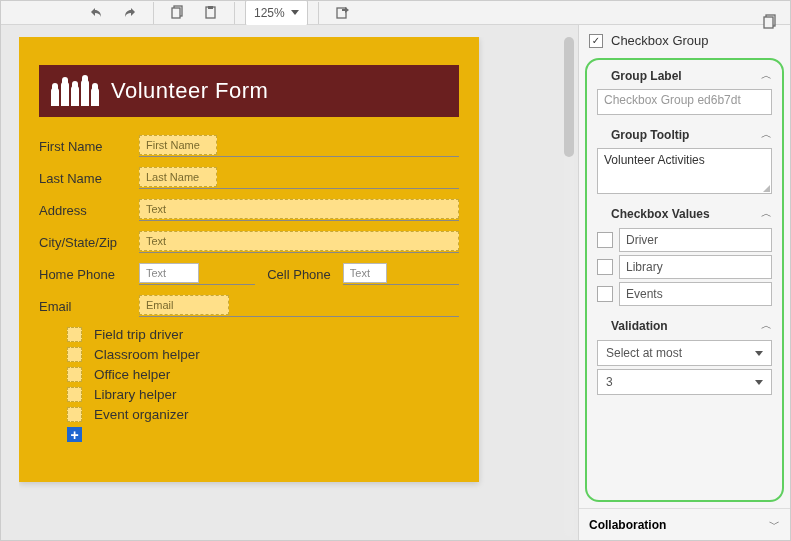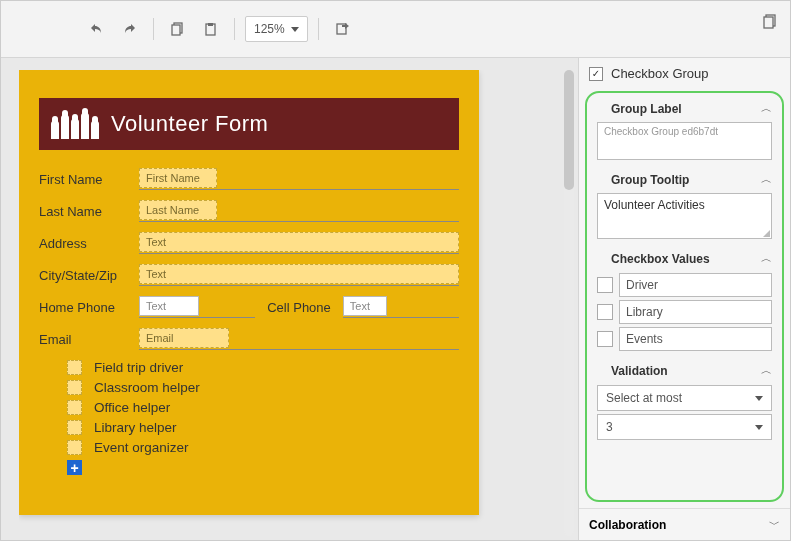--- a/index.html
+++ b/index.html
@@ -15,21 +15,21 @@
   .app {
     display: flex;
     flex-direction: column;
     width: 791px;
     height: 541px;
     background: #e9e9e9;
     border: 1px solid #ccc;
   }
   
   .toolbar {
-    height: 57px;
+    height: 24px;
     background: #f3f3f3;
     border-bottom: 1px solid #d5d5d5;
     display: flex;
     align-items: center;
     padding: 0 8px;
     gap: 4px;
     position: relative;
   }
   .tb-btn {
     width: 28px; height: 28px;
@@ -149,22 +149,22 @@
     flex:1; overflow:auto;
   }
   .prop-group { margin-bottom:8px; }
   .prop-header {
     display:flex; justify-content:space-between; align-items:center;
     padding:4px 6px; color:#333;margin-left:14px;
   }
   .prop-header .lbl { font-weight:700; font-size:12px;}
   .chev { font-size:11px; color:#555;}
   .prop-input {
-    margin:2px 6px; height:38px; border:1px solid #bbb; background:#fff;
-    color:#999; font-size:10px; padding:3px 6px;
+    margin:2px 6px; height:26px; border:1px solid #bbb; background:#fff;
+    color:#999; font-size:12px; padding:3px 6px;
     display:flex; align-items:flex-start;
   }
   .prop-textarea {
     margin:2px 6px; height:46px; border:1px solid #bbb; background:#fff;
     color:#333; font-size:12px; padding:4px 6px; resize:none;
     position:relative;
   }
   .resize-handle {
     position:absolute; right:1px; bottom:1px; width:0;height:0;
     border-left:7px solid transparent; border-bottom:7px solid #bbb;

